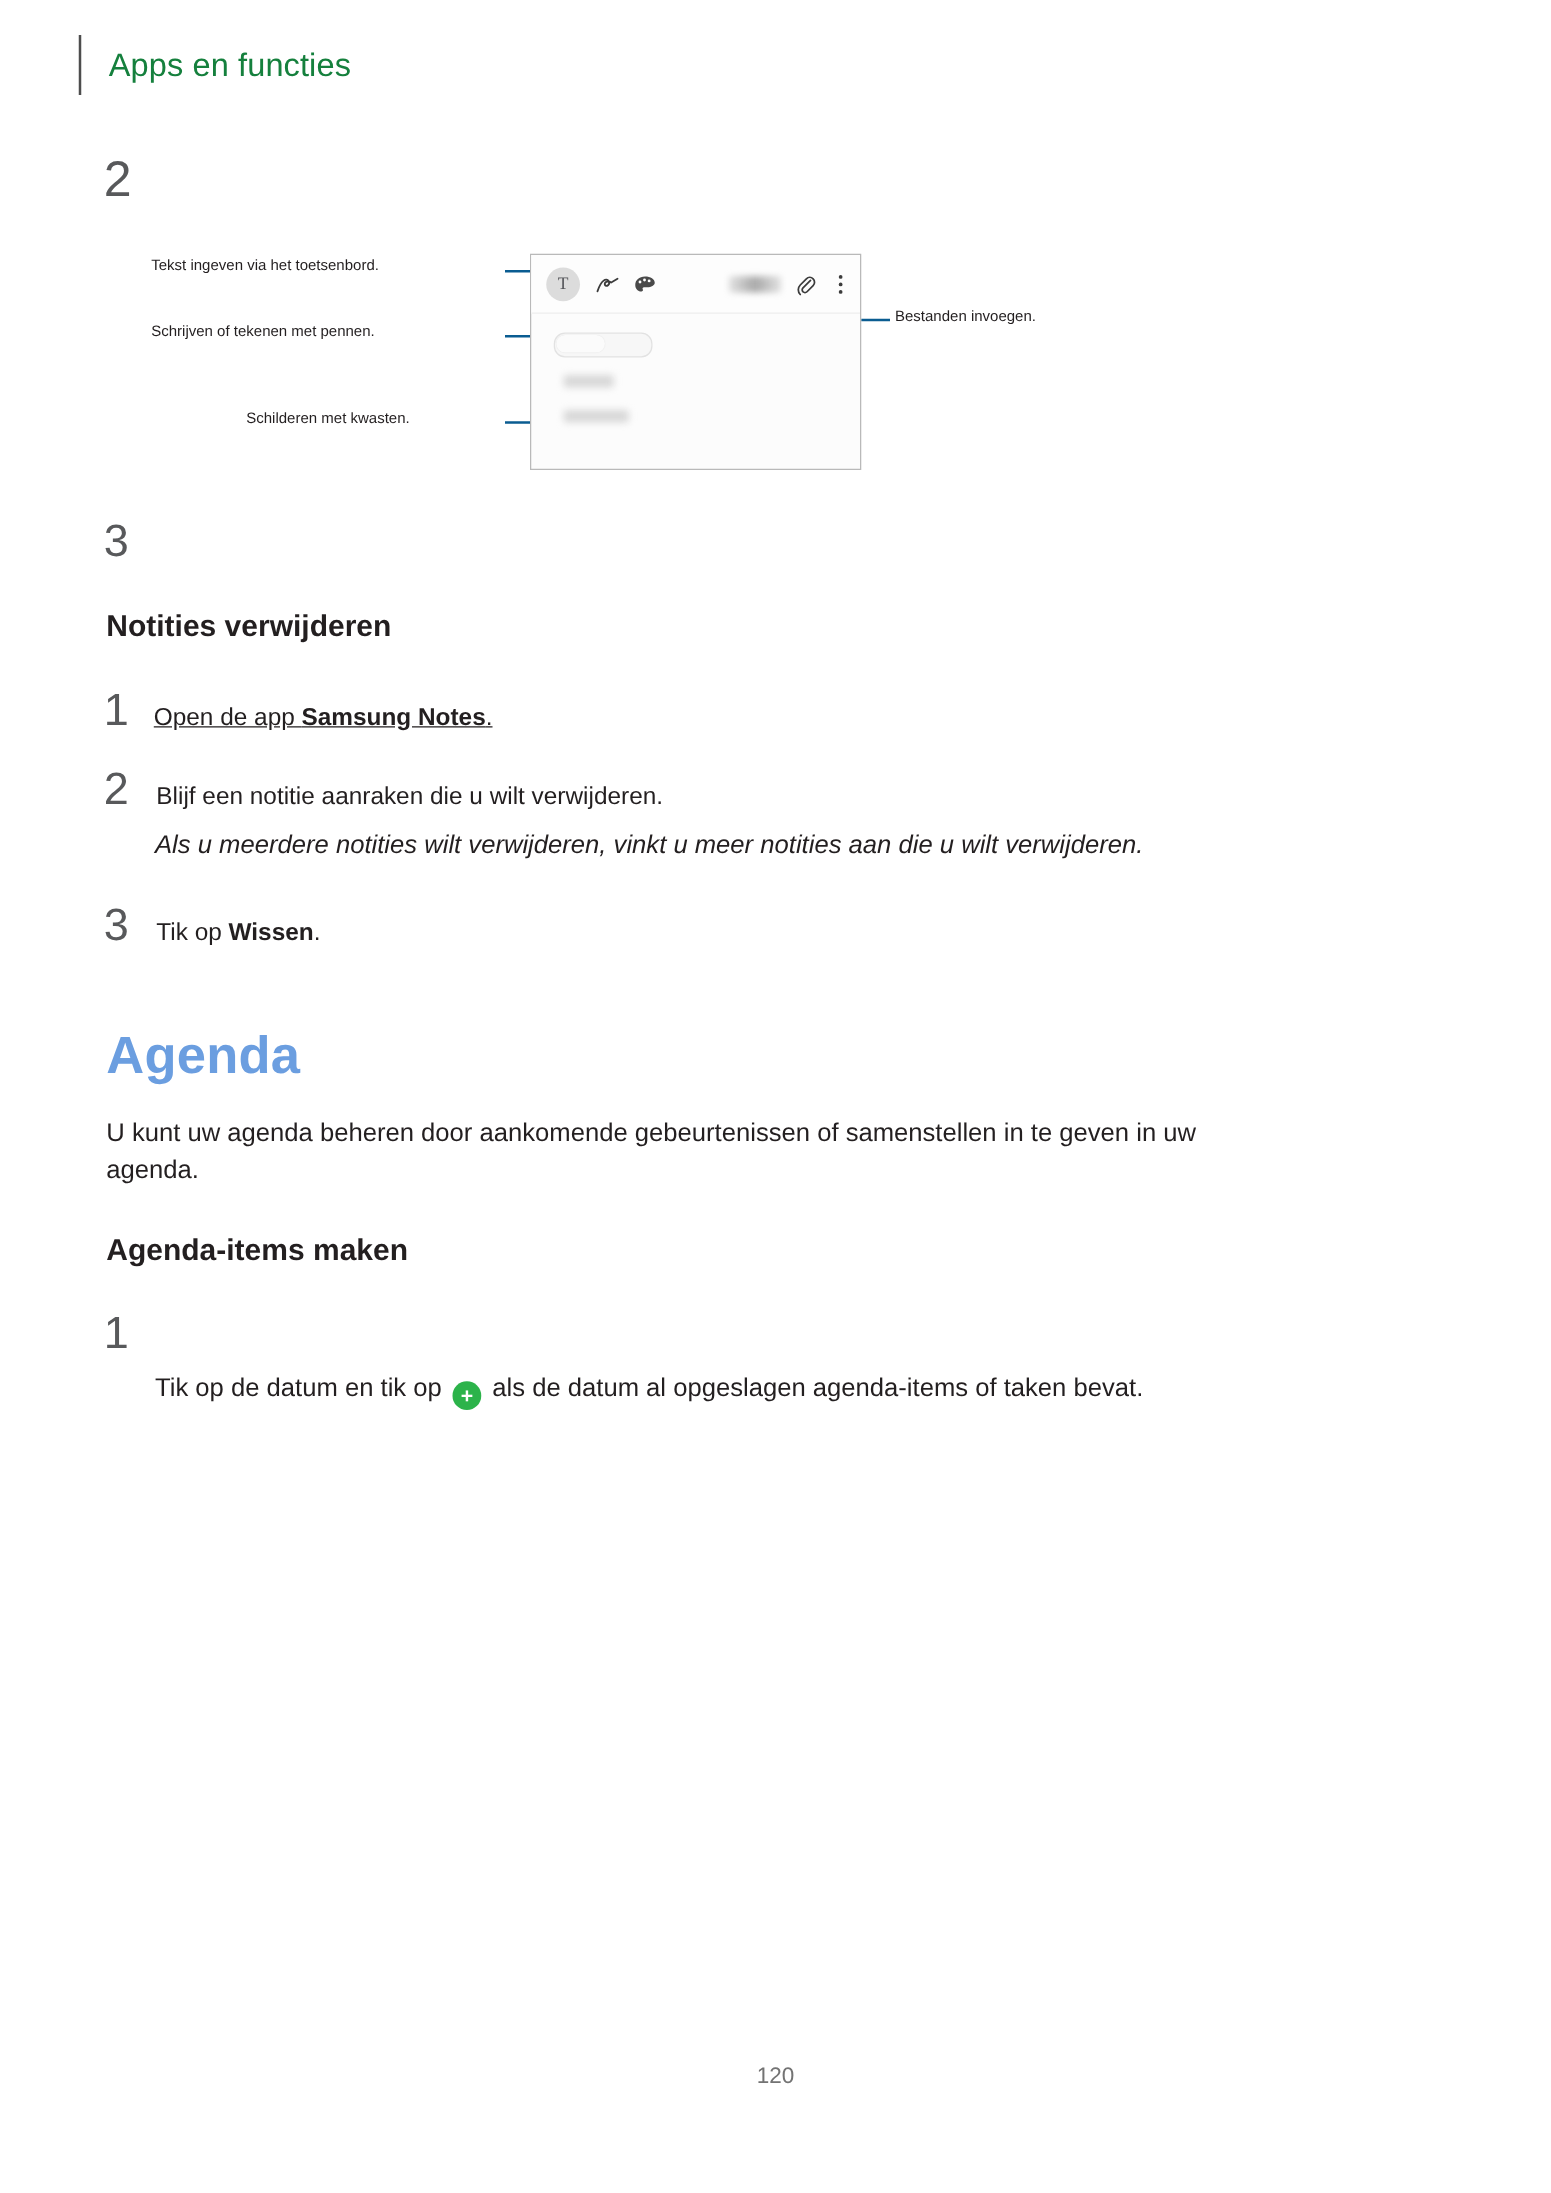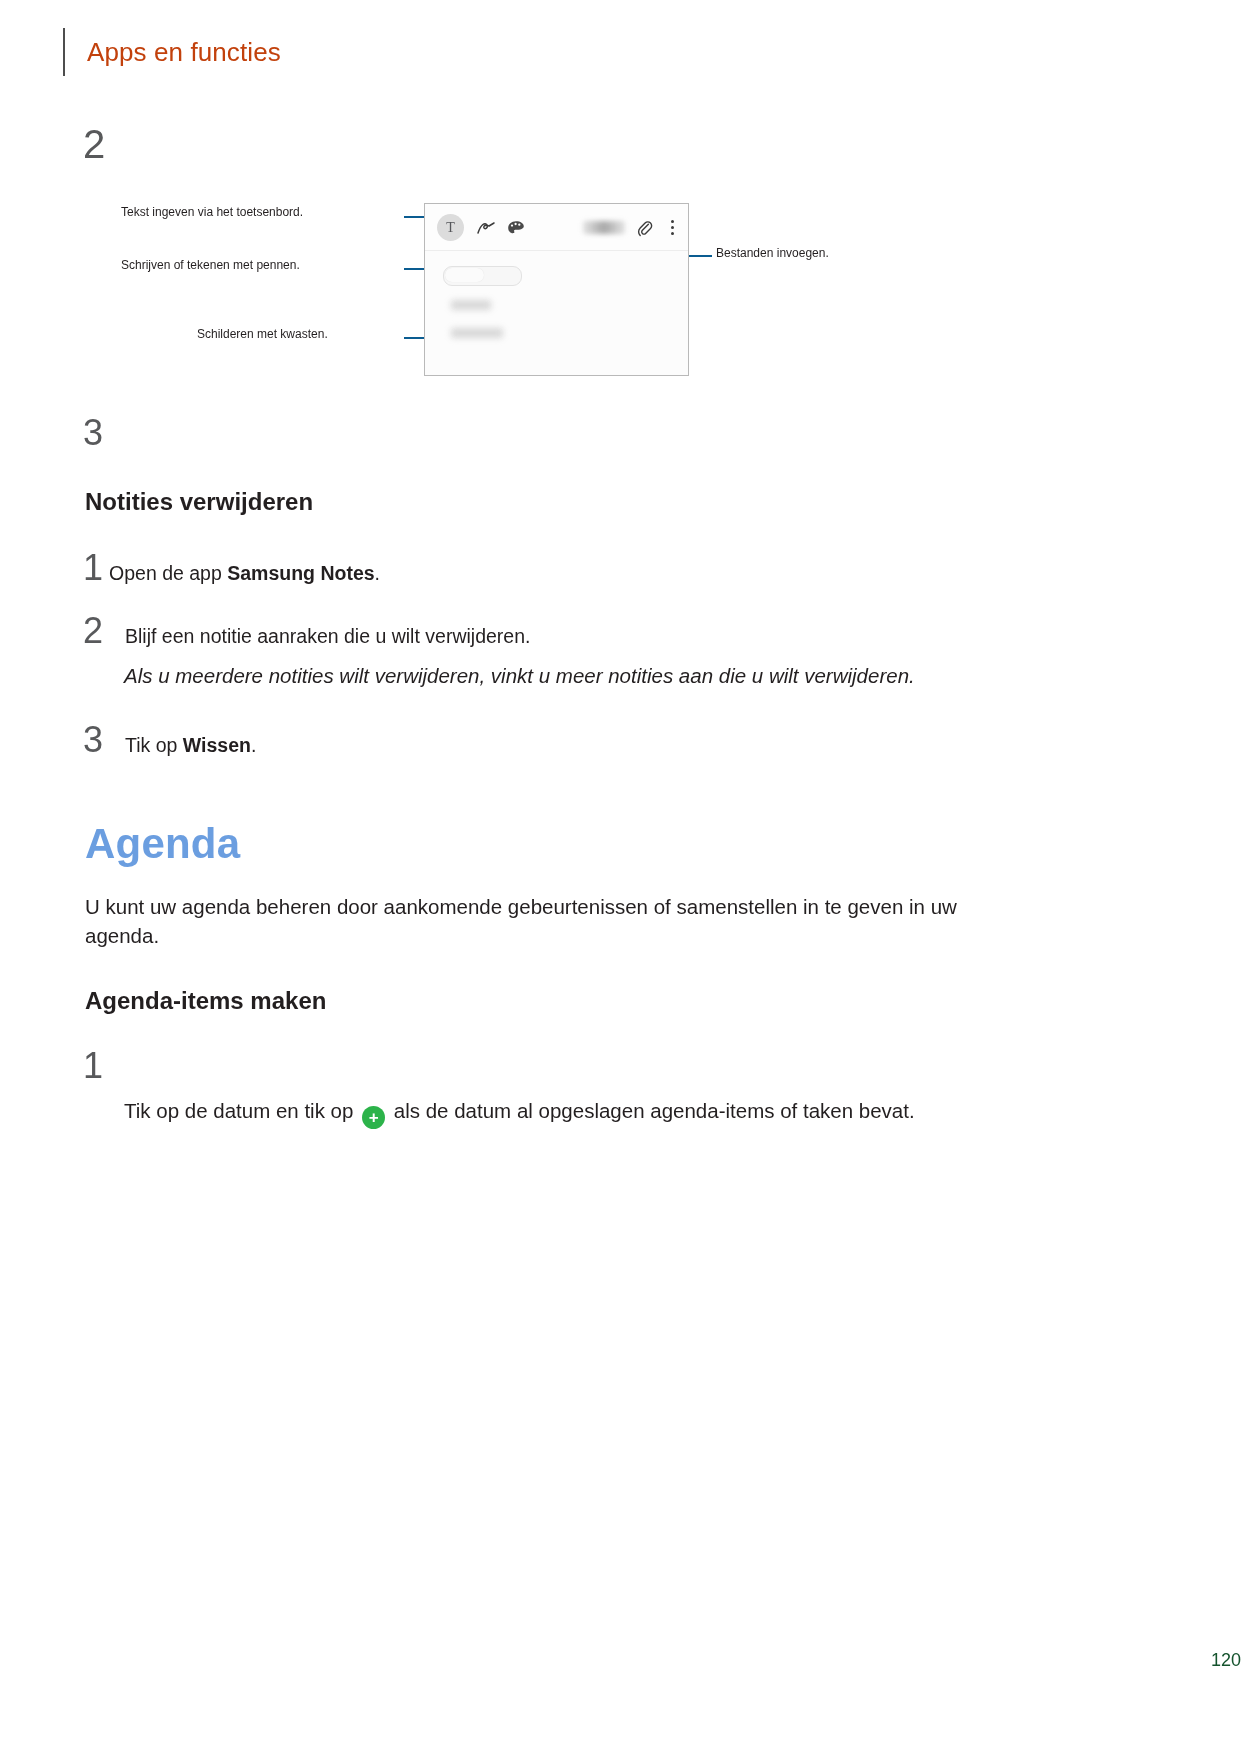--- a/index.html
+++ b/index.html
@@ -15,21 +15,21 @@
 
   
   .header{
     position:absolute;left:63px;top:28px;
     display:flex;align-items:center;gap:22px;
   }
   .header-rule{
     width:2px;height:48px;background:#4d4d4d;
   }
   .header-title{
-    font-size:26px;color:#c2410c;letter-spacing:.1px;
+    font-size:26px;color:#15803d;letter-spacing:.1px;
     white-space:nowrap;
   }
 
   
   .step{
     position:absolute;display:flex;align-items:baseline;
   }
   .step-num{
     color:#58595b;font-weight:400;
     width:auto;flex:none;
@@ -116,22 +116,22 @@
     position:absolute;font-size:24px;font-weight:700;color:#231f20;
   }
   .h1-blue{
     position:absolute;font-size:42px;font-weight:700;color:#6b9ee0;
     letter-spacing:.2px;
   }
   .para{
     position:absolute;font-size:20.5px;color:#231f20;line-height:1.42;
   }
   .footer{
-    position:absolute;left:0;right:0;top:1650px;text-align:right;
-    font-size:18px;color:#14532d;
+    position:absolute;left:0;right:0;top:1650px;text-align:center;
+    font-size:18px;color:#737373;
   }
 </style>
 </head>
 <body>
 
 <div class="page">
 
   <div class="header">
     <div class="header-rule"></div>
     <div class="header-title">Apps en functies</div>
@@ -198,21 +198,21 @@
   </div>
 
   <div class="step" style="left:83px;top:415px;">
     <div class="step-num med">3</div>
   </div>
 
   <div class="h2" style="left:85px;top:488px;">Notities verwijderen</div>
 
   <div class="step" style="left:83px;top:550px;">
     <div class="step-num med">1</div>
-    <div class="step-body t19" style="margin-left:6px;">
+    <div class="step-body t19" style="margin-left:20px;text-decoration:underline;">
       <span>Open de app </span><b>Samsung Notes</b><span>.</span>
     </div>
   </div>
 
   <div class="step" style="left:83px;top:613px;">
     <div class="step-num med">2</div>
     <div class="step-body t19" style="margin-left:22px;">Blijf een notitie aanraken die u wilt verwijderen.</div>
   </div>
   <div class="para t19" style="left:124px;top:661px;width:900px;font-style:italic;">Als u meerdere notities wilt verwijderen, vinkt u meer notities aan die u wilt verwijderen.</div>
 

